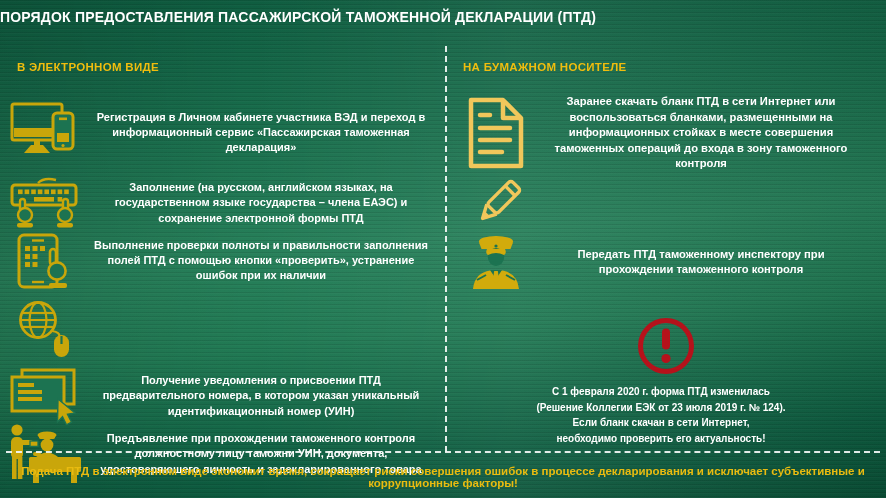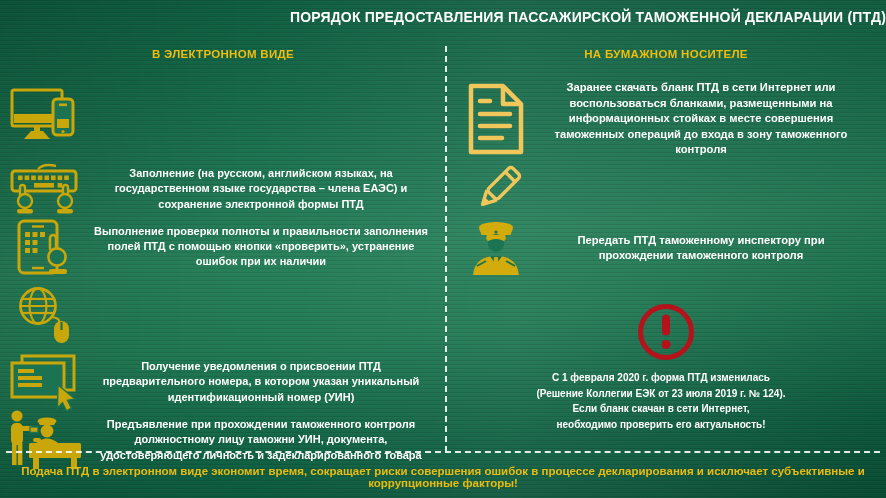--- a/index.html
+++ b/index.html
@@ -6,24 +6,24 @@
   .poster{
     position:relative;width:886px;height:498px;overflow:hidden;
     font-family:"Liberation Sans",sans-serif;font-weight:bold;
     background-image:
       repeating-linear-gradient(180deg, rgba(0,0,0,0.09) 0 1px, rgba(255,255,255,0.02) 1px 2px, rgba(0,0,0,0) 2px 4px),
       linear-gradient(90deg, rgba(0,0,0,0.10) 0%, rgba(0,0,0,0) 28%, rgba(255,255,255,0.05) 58%, rgba(0,0,0,0.08) 100%),
       linear-gradient(175deg, #0d5a3e 0%, #186c4b 24%, #27805a 48%, #217a54 64%, #0e5e41 86%, #0a5137 100%);
   }
   .title{
     position:absolute;top:9px;left:0;width:100%;margin:0;
-    text-align:right;color:#ffffff;font-size:14px;letter-spacing:.2px;
+    text-align:left;color:#ffffff;font-size:14px;letter-spacing:.2px;
   }
   .col-header{
-    margin:4px;text-align:center;color:#f0bd0e;font-size:11.5px;letter-spacing:.3px;
+    margin:17px;text-align:left;color:#f0bd0e;font-size:11.5px;letter-spacing:.3px;
   }
   .columns{position:absolute;top:0;left:0;width:886px;height:498px;display:flex;}
   .col{box-sizing:border-box;padding-top:44px;}
   .col.left{width:446px;}
   .col.right{width:440px;}
   .rows{margin-top:16px;}
   .row{display:flex;align-items:center;}
   .icon-cell{flex:0 0 90px;display:flex;justify-content:center;align-items:center;}
   .col.right .icon-cell{flex:0 0 100px;}
   .text-cell{
@@ -76,20 +76,21 @@
               <rect x="5" y="27" width="46" height="9" fill="#c9a60a"></rect>
               <circle cx="28" cy="41.5" r="1.6" fill="#c9a60a"></circle>
               <rect x="25" y="39" width="6" height="6" fill="#c9a60a"></rect>
               <path d="M15,52 h26 l-7,-8 h-12 z" fill="#c9a60a"></path>
               <rect x="44" y="12" width="20" height="36" rx="4" fill="#1c7351" stroke="#c9a60a" stroke-width="3"></rect>
               <rect x="48" y="32" width="12" height="9" fill="#c9a60a"></rect>
               <rect x="50" y="16.5" width="8" height="2.6" fill="#c9a60a"></rect>
               <circle cx="54" cy="44.5" r="1.6" fill="#c9a60a"></circle>
             </svg>
           </div>
+          <div class="text-cell">Регистрация в Личном кабинете участника ВЭД и переход в информационный сервис «Пассажирская таможенная декларация»</div>
         </div>
 
         <div class="row r2">
           <div class="icon-cell">
             <svg width="74" height="52" viewBox="0 0 74 52">
               <path d="M30,6 q6,-6 18,-3" fill="none" stroke="#c9a60a" stroke-width="2.4"></path>
               <rect x="4" y="8" width="64" height="20" rx="3" fill="none" stroke="#c9a60a" stroke-width="3"></rect>
               <g fill="#c9a60a">
                 <rect x="10" y="12.5" width="4.6" height="4.6"></rect>
                   <rect x="16.6" y="12.5" width="4.6" height="4.6"></rect>

